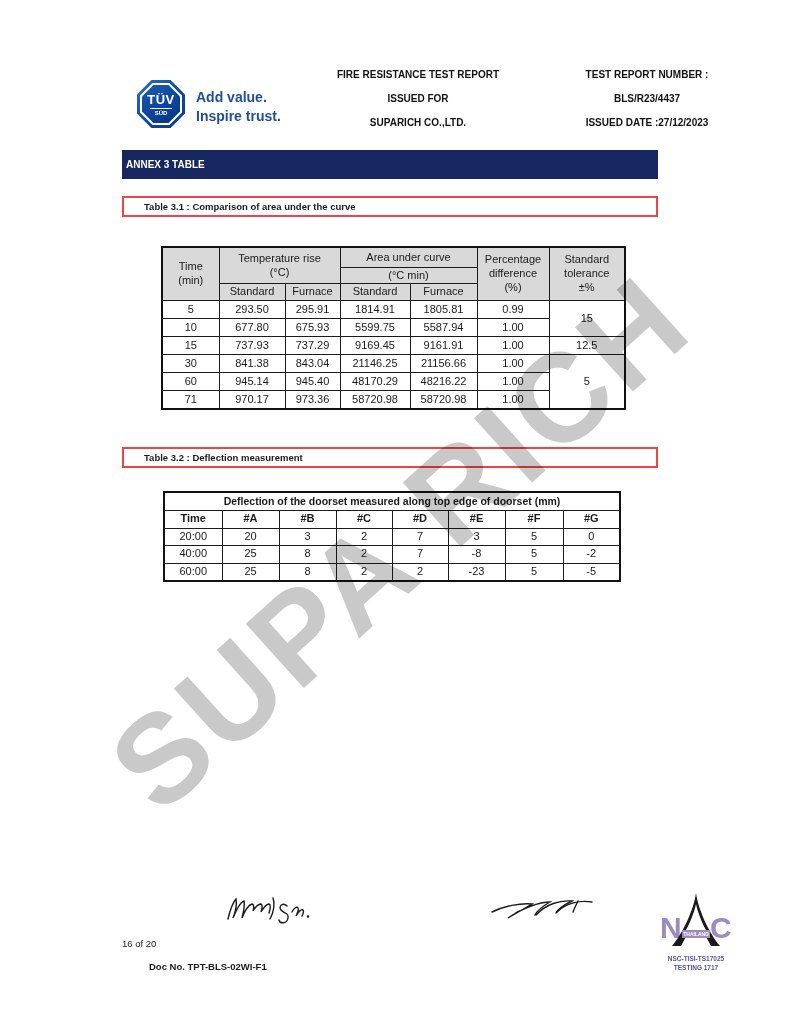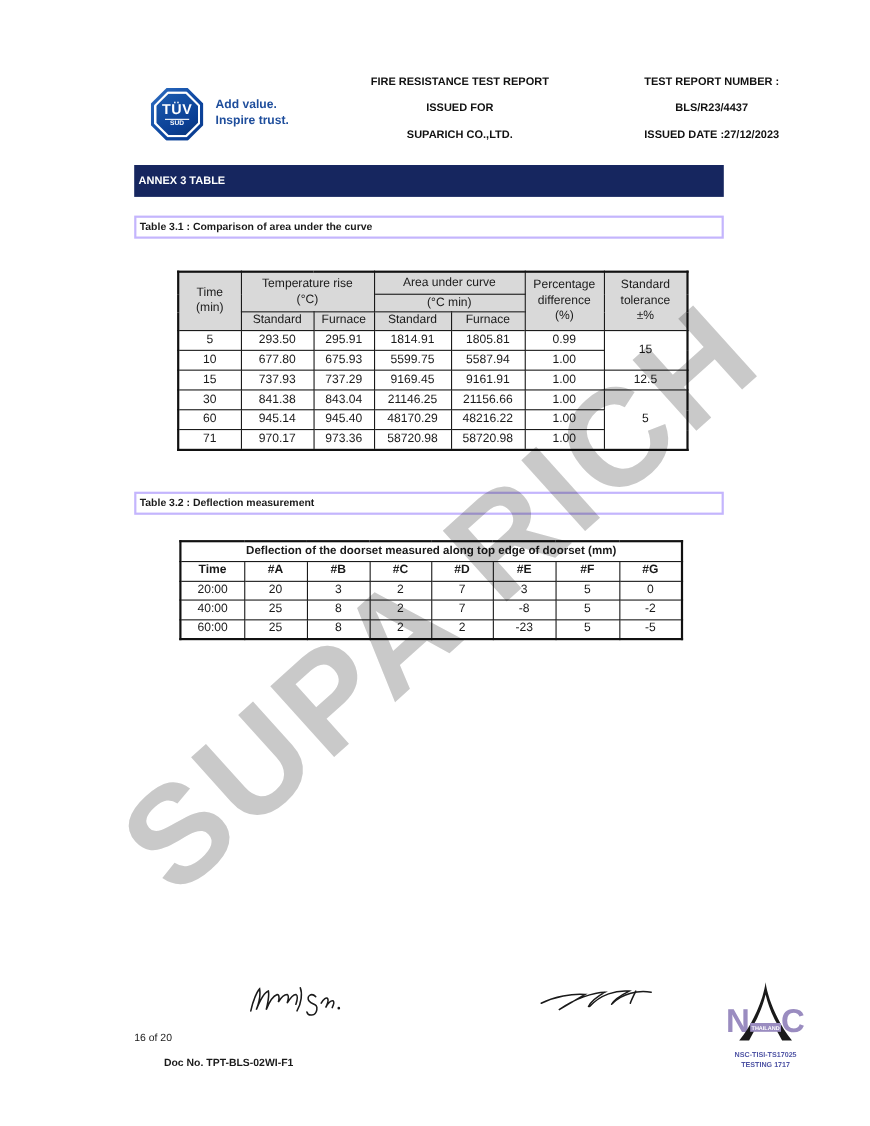--- a/index.html
+++ b/index.html
@@ -9,33 +9,33 @@
   
   .tuv-logo{position:absolute;left:137px;top:80px;width:48px;height:48px;}
   .oct{position:absolute;clip-path:polygon(30% 0,70% 0,100% 30%,100% 70%,70% 100%,30% 100%,0 70%,0 30%);}
   .oct.outer{inset:0;background:linear-gradient(135deg,#2f6fc2 0%,#0d47a1 55%,#0a3a8c 100%);}
   .oct.ring{inset:3px;background:#ffffff;}
   .oct.core{inset:5px;background:linear-gradient(150deg,#1b5cb0 0%,#0b3f94 70%,#093473 100%);}
   .tuv-txt{position:absolute;inset:5px;display:flex;flex-direction:column;align-items:center;justify-content:center;z-index:3;border-radius:13px;}
   .tuv-top{color:#fff;font-weight:bold;font-size:13px;letter-spacing:0.5px;line-height:1;}
   .tuv-rule{width:22px;height:1px;background:#fff;margin:2px 0 1px 0;}
   .tuv-bottom{color:#fff;font-weight:bold;font-size:6px;line-height:1;}
-  .tagline{position:absolute;left:196px;top:88px;font-size:11px;font-weight:bold;color:#1f4e9c;line-height:1.35;}
+  .tagline{position:absolute;left:196px;top:88px;font-size:14px;font-weight:bold;color:#1f4e9c;line-height:1.35;}
   .head-center{position:absolute;left:318px;top:69px;width:200px;text-align:center;
                font-size:10px;font-weight:bold;color:#111;}
   .head-center div{margin-bottom:13px;}
   .head-right{position:absolute;left:576px;top:69px;width:142px;text-align:center;
               font-size:10px;font-weight:bold;color:#111;}
   .head-right div{margin-bottom:13px;white-space:nowrap;}
 
   
   .annex-banner{position:absolute;left:122px;top:150px;width:536px;height:29px;background:#16265f;
                 color:#fff;font-size:10px;font-weight:bold;display:flex;align-items:center;padding-left:4px;box-sizing:border-box;}
-  .title-box{position:absolute;left:122px;width:536px;height:21px;border:2px solid #c4b5fd;background:#fff;
-             font-size:9.5px;font-weight:bold;display:flex;align-items:center;padding-left:3px;box-sizing:border-box;}
+  .title-box{position:absolute;left:122px;width:536px;height:21px;border:2px solid #ef4444;background:#fff;
+             font-size:9.5px;font-weight:bold;display:flex;align-items:center;padding-left:20px;box-sizing:border-box;}
   .tb31{top:196px;}
   .tb32{top:447px;}
 
   
   table{border-collapse:collapse;table-layout:fixed;background:#fff;}
   td{border:1px solid #1a1a1a;text-align:center;vertical-align:middle;padding:0;font-size:11px;line-height:1.25;}
   .t31{position:absolute;left:161px;top:246px;border:2px solid #111;}
   .t31 .hd td{background:#d9d9d9;}
   .t31 tr.h1 td{height:19px;}
   .t31 tr.h2 td{height:15px;}

